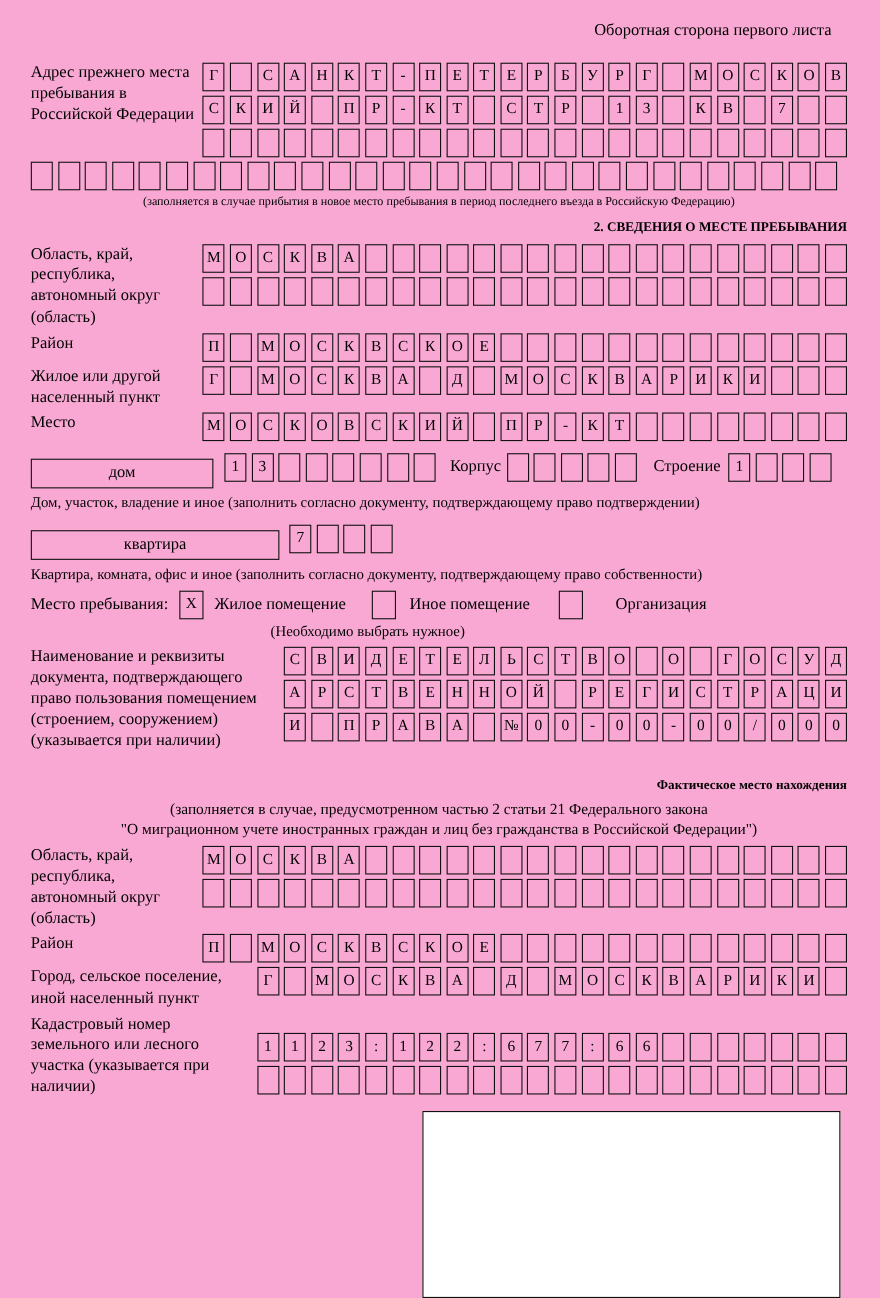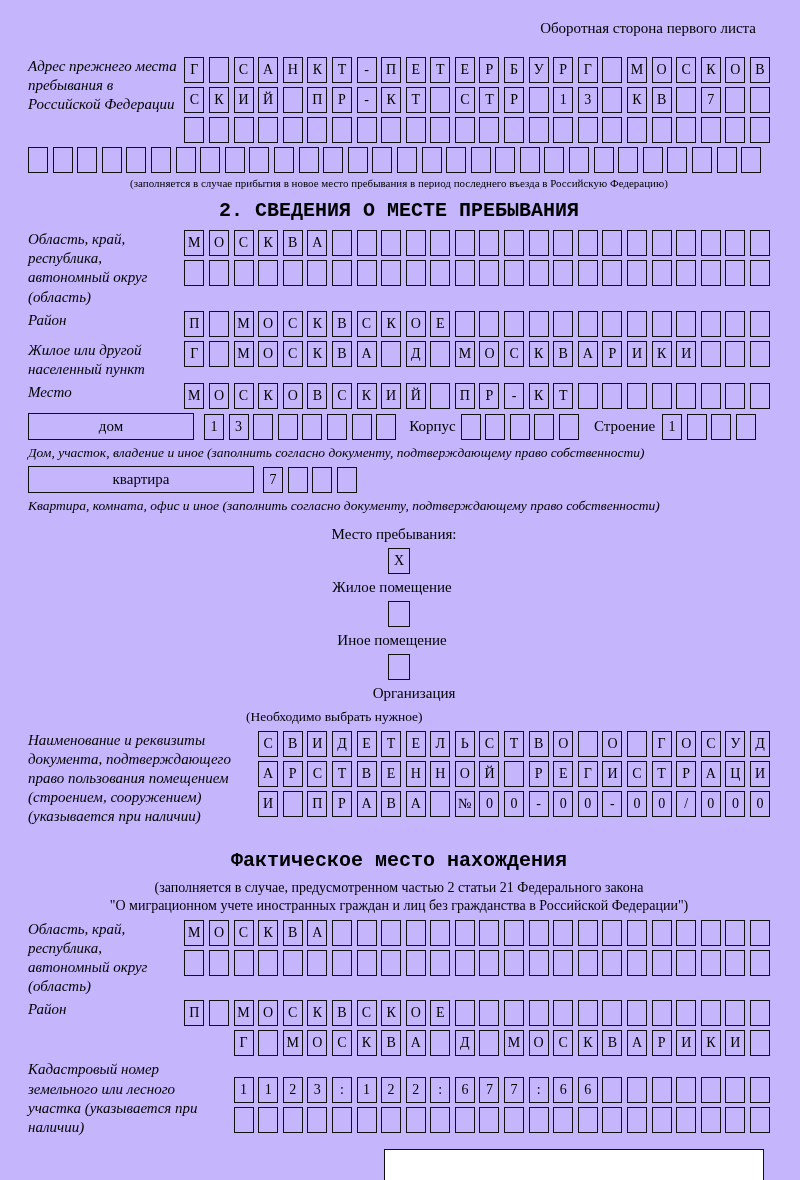--- a/index.html
+++ b/index.html
@@ -1,53 +1,53 @@
 <!DOCTYPE html>
 <html><head>
 <meta charset="utf-8">
 <style>
   html,body { margin:0; padding:0; background:#fff; }
   .page {
     position:relative; width:800px; height:1180px; box-sizing:border-box;
-    padding:20px 30px 8px 28px; background:#c4b5fd; color:#000;
+    padding:20px 30px 8px 28px; background:#f9a8d4; color:#000;
     font-family:"Liberation Serif", serif; overflow:hidden;
   }
   .header-note { text-align:right; font-size:15px; padding-right:14px; margin-bottom:20px; }
 
-  .lbl { font-size:15px; line-height:1.28;font-style:italic; }
+  .lbl { font-size:15px; line-height:1.28; }
   .w150 { width:152px; flex:none; }
   .w195 { width:200px; flex:none; }
   .w220 { width:222px; flex:none; }
 
   .block { display:flex; margin-bottom:4px; }
   .rows  { margin-left:auto; display:flex; flex-direction:column; row-gap:4px; }
   .frow  { display:flex; align-items:flex-start; margin-bottom:4px; }
   .frow .grid { margin-left:auto; }
 
   .grid { display:flex; column-gap:4.6px; flex:none; }
   .cell {
     flex:none; box-sizing:border-box; width:20px; height:26px;
     border:1.5px solid #111; font-size:14px; text-align:center;
     line-height:23px; overflow:hidden;
   }
   .cb { width:22px; }
 
   .note-center { text-align:center; font-size:11px; margin:2px 0 4px; }
-  .sec-title { text-align:center; font-weight:bold; font-size:20px; margin:10px 0 8px;font-family:Liberation Mono, monospace; }
+  .sec-title { text-align:right; font-weight:bold; font-size:12px; margin:10px 0 8px; }
 
   .inline-row { display:flex; align-items:center; margin-bottom:4px; }
   .wide-box {
     box-sizing:border-box; height:27px; border:1.5px solid #111;
-    display:flex; align-items:center; justify-content:center; font-size:15px; flex:none;
+    display:flex; align-items:center; justify-content:center; font-size:15px; flex:none;margin-top:12px;
   }
   .box-dom { width:166px; margin-right:10px; }
   .box-kv  { width:226px; margin-right:9px; }
   .inline-lbl { font-size:15px; line-height:27px; flex:none; }
 
-  .stay-row { display:flex; align-items:center; margin:6px 0 2px;flex-direction:column; }
+  .stay-row { display:flex; align-items:center; margin:6px 0 2px; }
   .stay-note { font-size:13.5px; margin:0 0 6px 218px; }
 
   .stamp-wrap { width:380px; margin:12px 6px 0 auto; }
   .stamp-box { box-sizing:border-box; height:170px; border:1.7px solid #111; background:#fff; }
   .stamp-caption { margin-top:8px; text-align:center; font-size:14.5px; line-height:1.32; }
 </style>
 </head>
 <body>
 
 <div class="page">
@@ -342,21 +342,21 @@
         <span class="cell"></span>
       </div>
     <span class="inline-lbl" style="margin-right:7px;">Строение</span>
     <div class="grid">
         <span class="cell">1</span>
         <span class="cell"></span>
         <span class="cell"></span>
         <span class="cell"></span>
       </div>
   </div>
-  <div class="lbl" style="font-size:13.5px; margin-bottom:5px;">Дом, участок, владение и иное (заполнить согласно документу, подтверждающему право собственности)</div>
+  <div class="lbl" style="font-size:13.5px; margin-bottom:5px;">Дом, участок, владение и иное (заполнить согласно документу, подтверждающему право подтверждении)</div>
 
   <div class="inline-row">
     <div class="wide-box box-kv">квартира</div>
     <div class="grid">
         <span class="cell">7</span>
         <span class="cell"></span>
         <span class="cell"></span>
         <span class="cell"></span>
       </div>
   </div>
@@ -534,20 +534,21 @@
         <span class="cell"></span>
         <span class="cell"></span>
         <span class="cell"></span>
         <span class="cell"></span>
         <span class="cell"></span>
         <span class="cell"></span>
       </div>
   </div>
 
   <div class="frow">
+    <div class="lbl w195">Город, сельское поселение, иной населенный пункт</div>
     <div class="grid">
         <span class="cell">Г</span>
         <span class="cell"></span>
         <span class="cell">М</span>
         <span class="cell">О</span>
         <span class="cell">С</span>
         <span class="cell">К</span>
         <span class="cell">В</span>
         <span class="cell">А</span>
         <span class="cell"></span>

